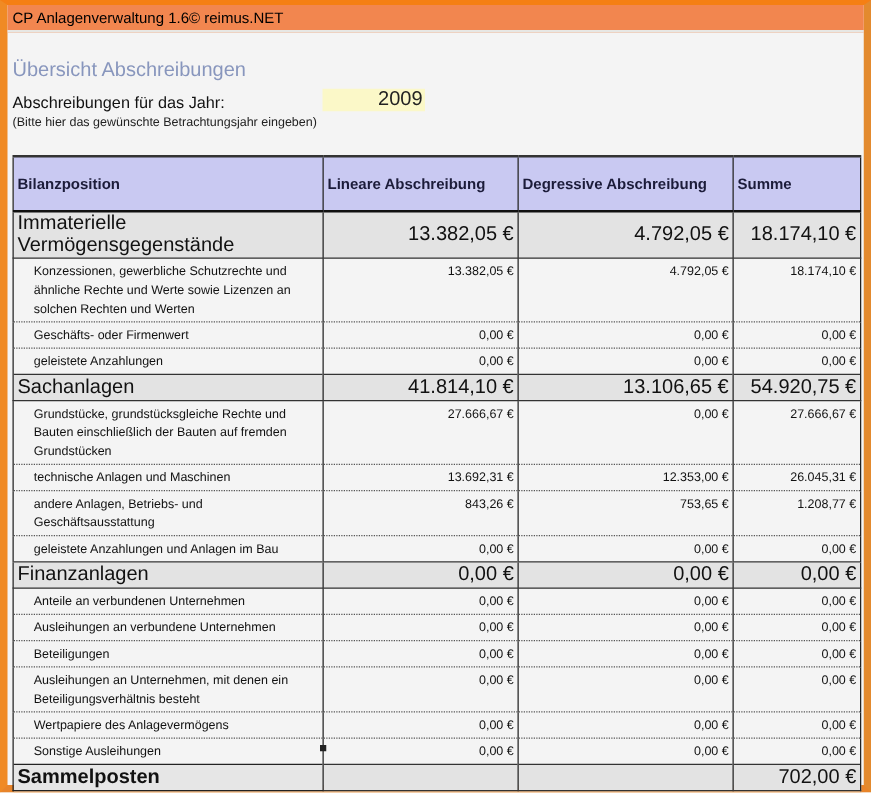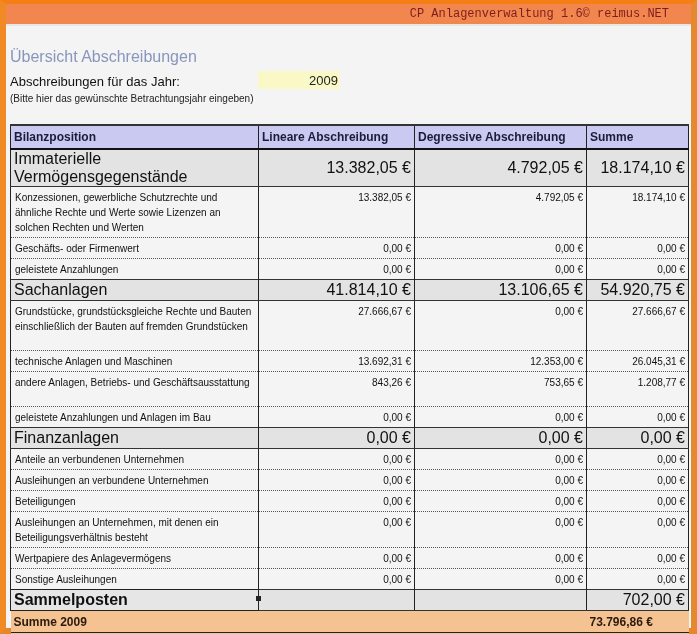--- a/index.html
+++ b/index.html
@@ -6,53 +6,53 @@
     html, body { width: 697px; height: 634px; overflow: hidden; background: #f7f7f5; }
     body { font-family: "Liberation Sans", sans-serif; color: #111; position: relative; }
     .frame {
       position: absolute; left: 0; top: 0; width: 697px; height: 634px;
       border-left: 6px solid #f08a24; border-right: 6px solid #e38a2e;
       border-top: 4px solid #f57f14; border-bottom: 6px solid #e8842a;
       background: #f4f4f4;
     }
     .titlebar {
       position: absolute; left: 0; top: 0; right: 0; height: 22px;
-      background: #f2864f; color: #7f1d1d; font-size: 12px;
-      display: flex; align-items: center; justify-content: flex-end;
-      padding: 0 22px 0 4px; border-bottom: 2px solid #e7e7e4; font-family: Liberation Mono, monospace;
+      background: #f2864f; color: #000000; font-size: 12px;
+      display: flex; align-items: center; justify-content: flex-start;
+      padding: 0 22px 0 4px; border-bottom: 2px solid #e7e7e4;
     }
     .content { position: absolute; left: 0; top: 24px; right: 0; bottom: 0; }
     .page-title { position: absolute; left: 4px; top: 20px; font-size: 16px; color: #8896bd; font-weight: normal; }
     .year-label { position: absolute; left: 4px; top: 46px; font-size: 13px; font-weight: normal; }
     .year-input {
       position: absolute; left: 252px; top: 43px; width: 82px; height: 18px;
       background: #fbf8c8; border: none; font-family: "Liberation Sans", sans-serif;
-      font-size: 13px; text-align: right; padding-right: 2px; color: #222;
+      font-size: 16px; text-align: right; padding-right: 2px; color: #222;
     }
     .hint { position: absolute; left: 4px; top: 65px; font-size: 10px; color: #222; }
     table {
       position: absolute; left: 4px; top: 96px; width: 678px;
       border-collapse: collapse; table-layout: fixed; font-size: 10px;
     }
     col.c1 { width: 248px; } col.c2 { width: 156px; } col.c3 { width: 172px; } col.c4 { width: 102px; }
     th {
       background: #c9c9f2; font-size: 12px; font-weight: bold; text-align: left; color: #1c1c3a;
-      height: 24px; padding: 0 3px; border-left: 1px solid #222; border-right: 1px solid #222;
+      height: 44px; padding: 0 3px; border-left: 1px solid #222; border-right: 1px solid #222;
       border-top: 2px solid #333; border-bottom: 2px solid #111;
     }
     td { border-left: 1px solid #222; border-right: 1px solid #222; padding: 0 3px; vertical-align: top; }
     tr.group td {
       background: #e3e3e3; font-size: 16px; height: 21px; vertical-align: middle;
       border-top: 1px solid #333; border-bottom: 1px solid #333;
     }
     tr.group td.num { text-align: right; }
     tr.sub td {
       background: #f4f4f4; border-bottom: 1px dotted #555; padding-top: 3px; padding-bottom: 2px; line-height: 15px;
     }
-    tr.sub td.label { padding-left: 4px; }
+    tr.sub td.label { padding-left: 16px; }
     tr.sub td.num { text-align: right; }
     tr.h1 td { height: 20px; }
     tr.h2 td { height: 35px; }
     tr.h3 td { height: 50px; }
     tr.total td {
       background: #f5c392; font-size: 12px; font-weight: bold; height: 23px; vertical-align: middle;
       border-left: none; border-right: none; border-top: 1px solid #333; border-bottom: 3px double #222; color: #2a1a0e;
     }
     tr.total td.num { text-align: left; }
     tr.sammel td.label { border: 1px solid #222; background: #e6e6e6; font-weight: bold; }

